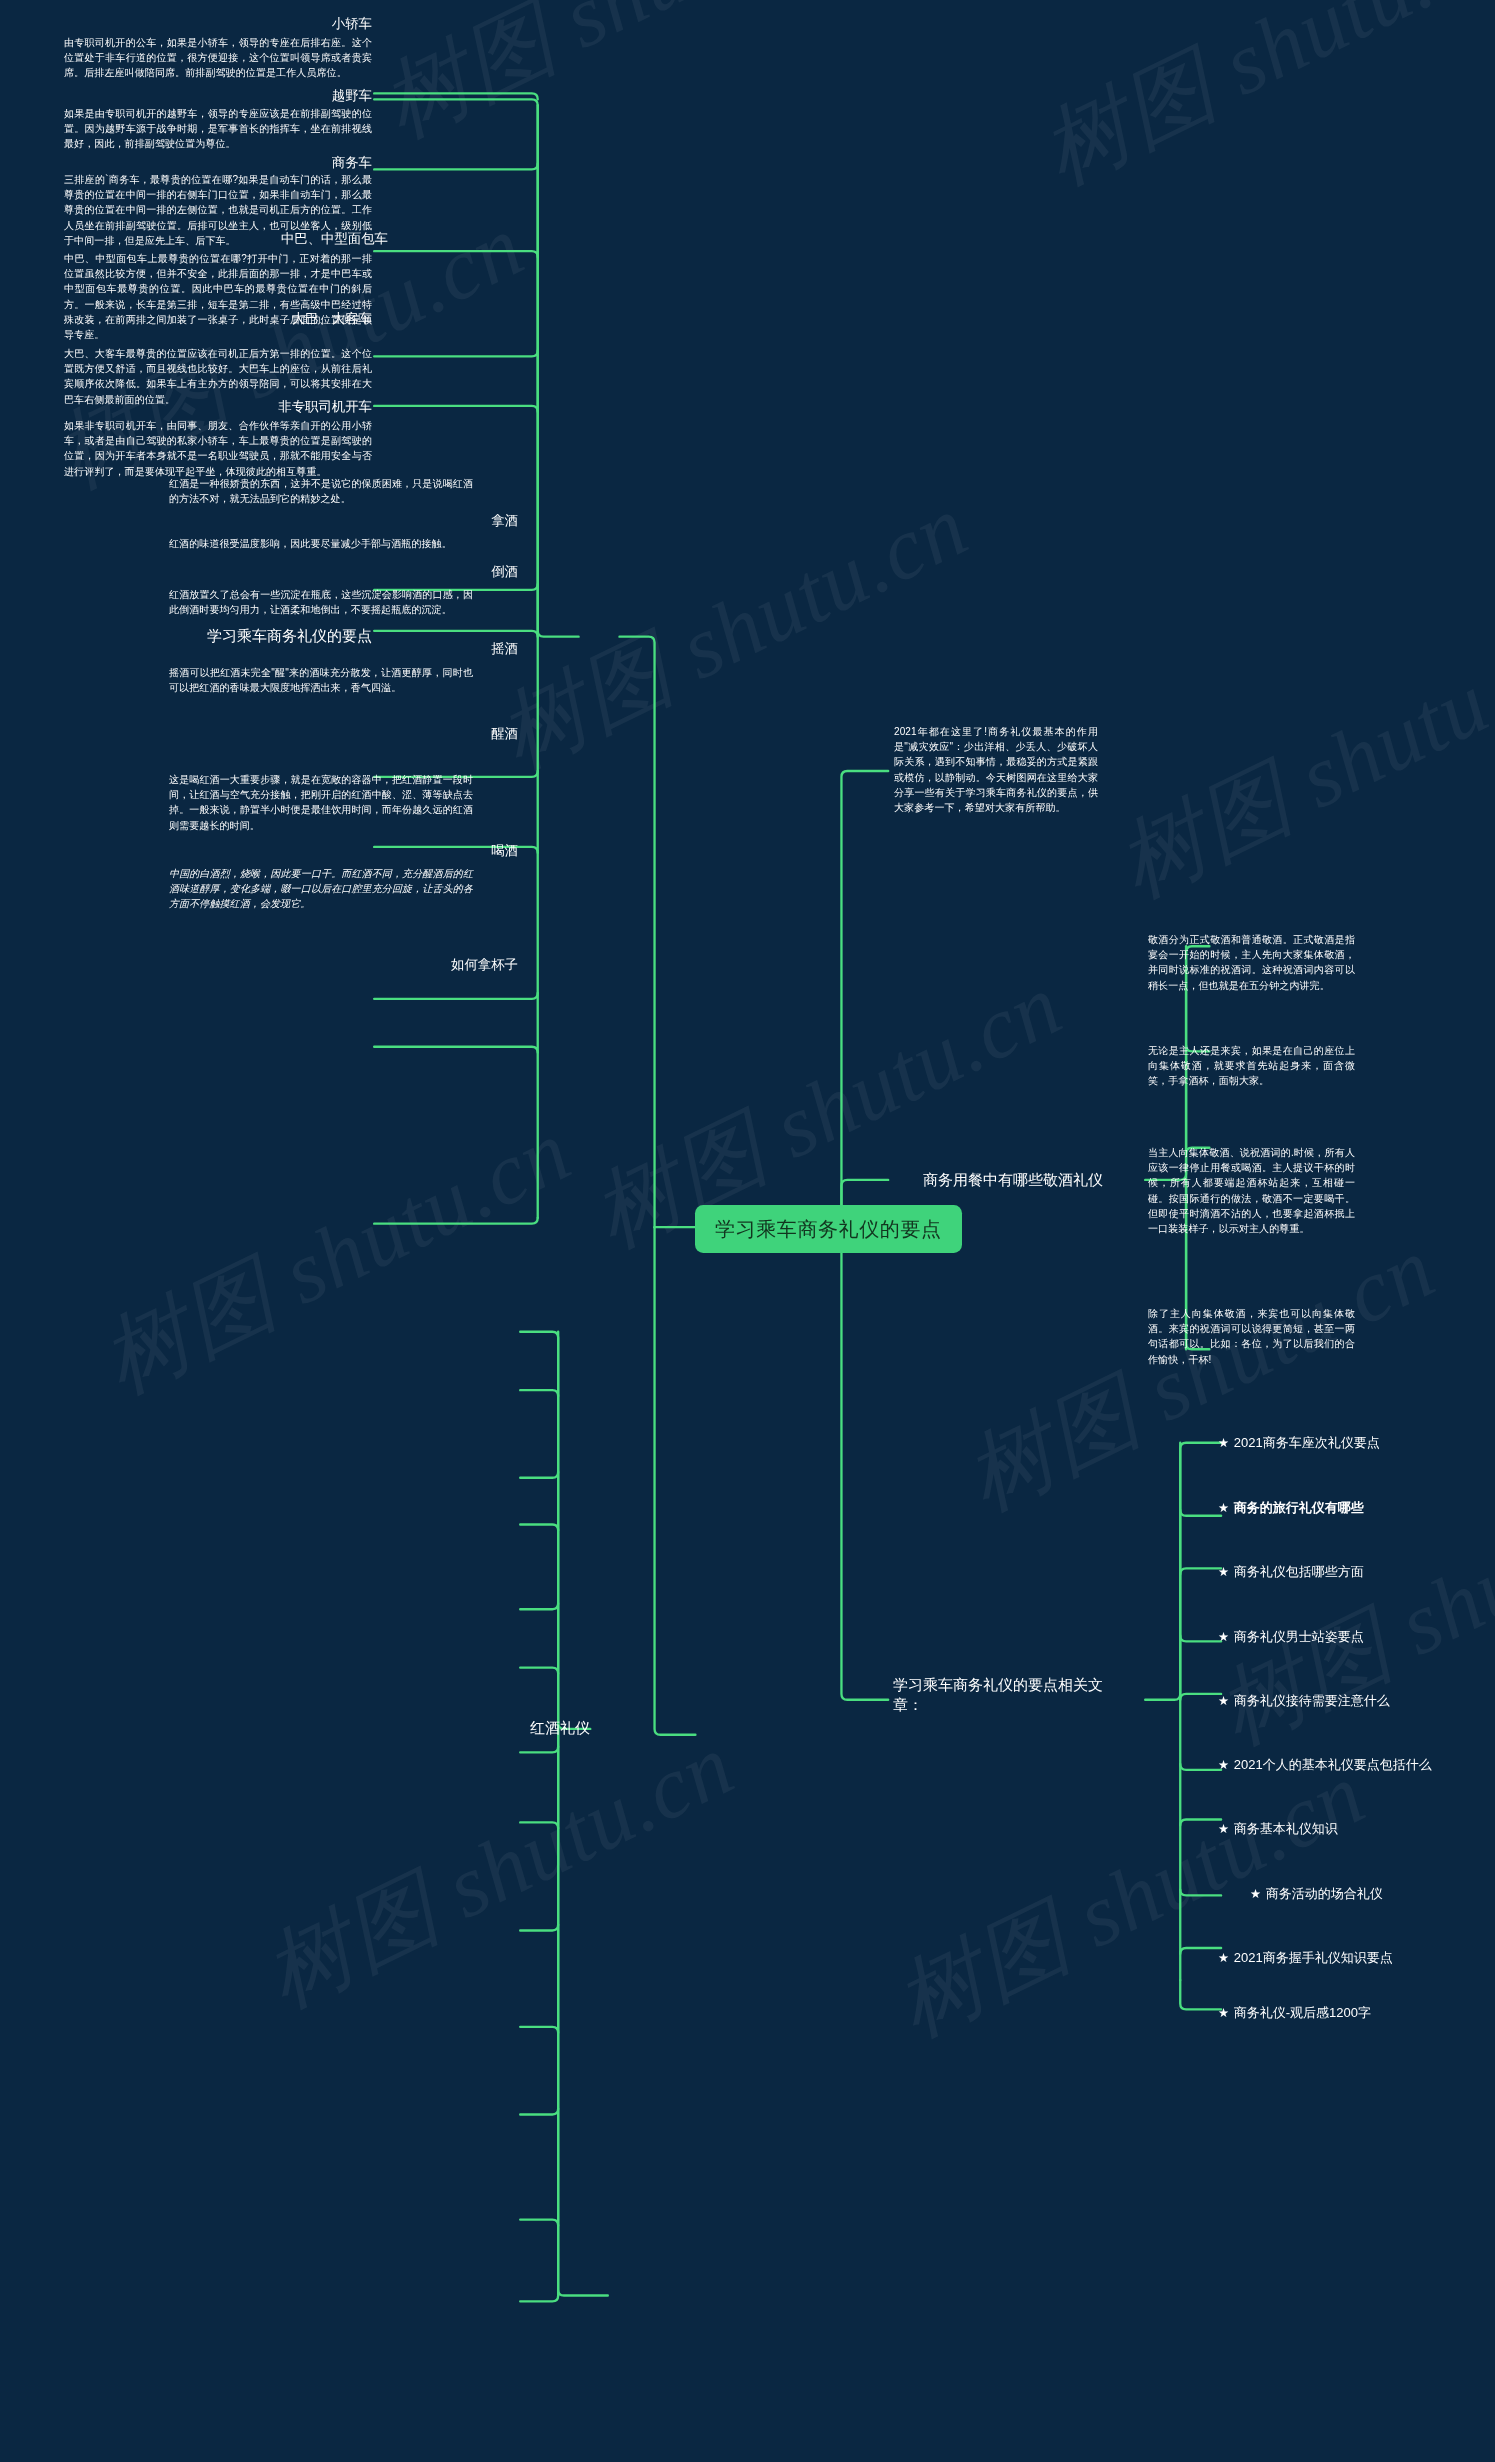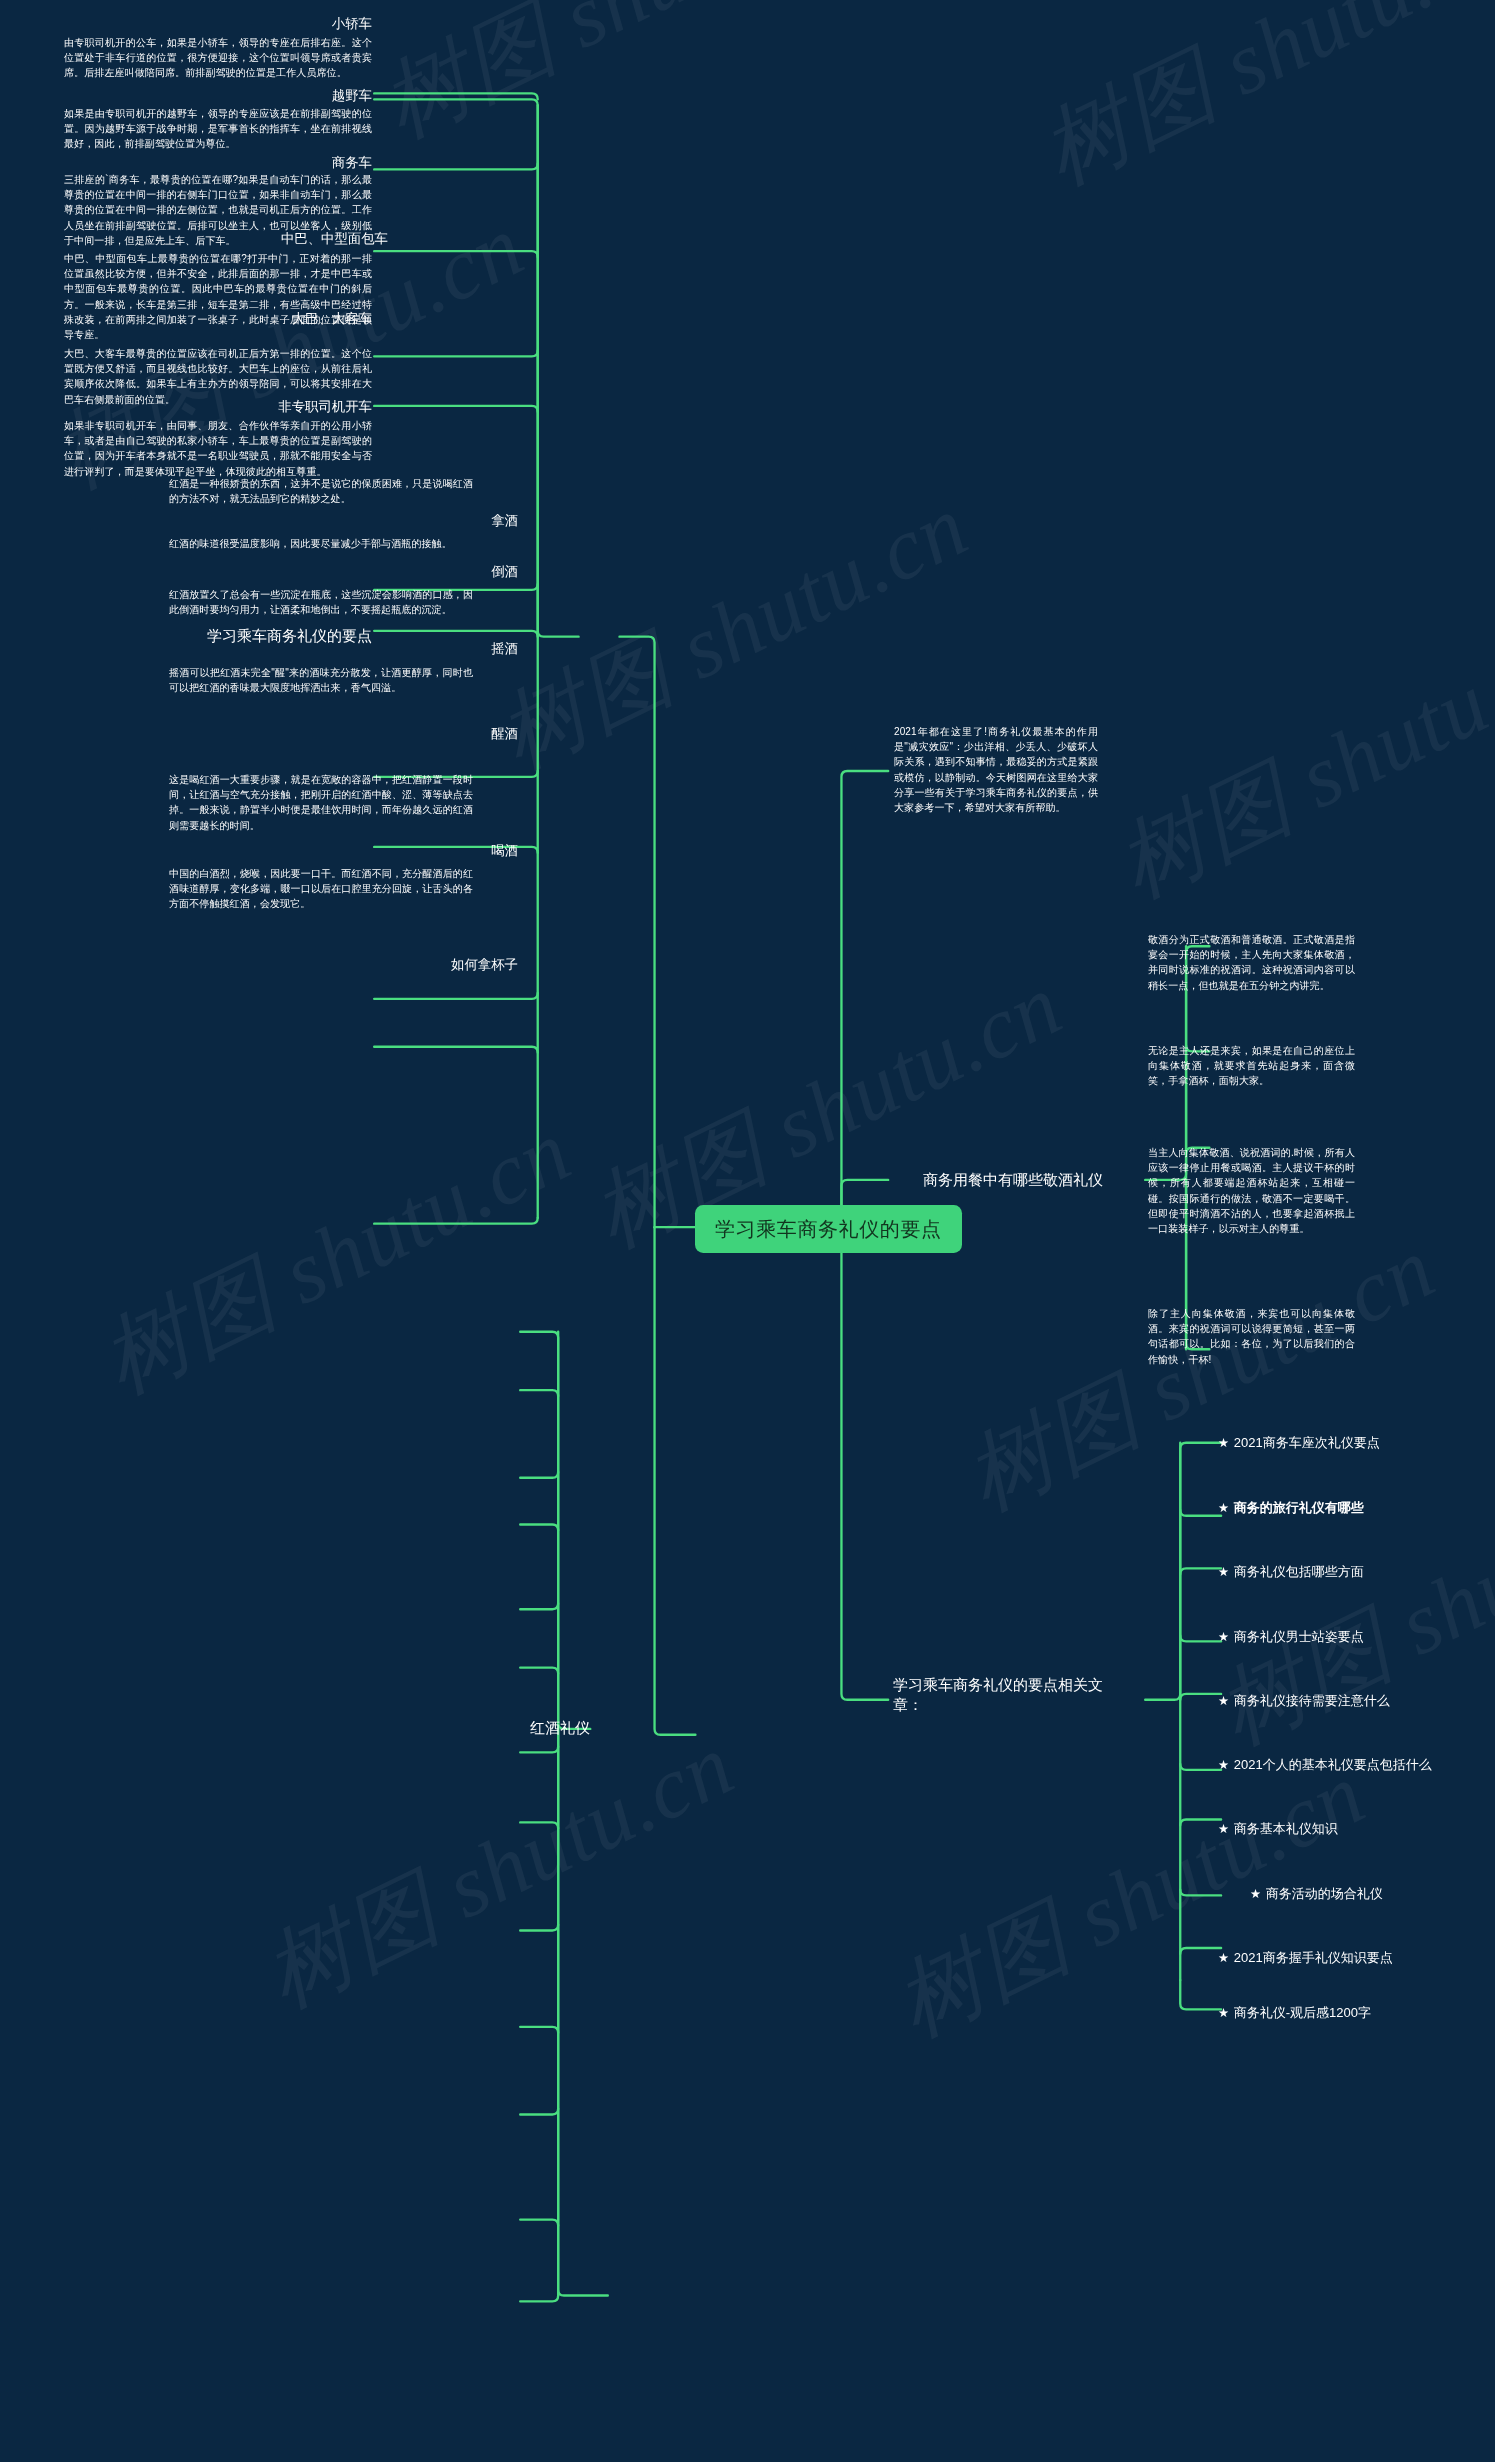--- a/index.html
+++ b/index.html
@@ -189,21 +189,21 @@
   <div class="blabel right" style="left:518px;top:564px;transform:translateX(-100%);">倒酒</div>
   <div class="para" style="left:169px;top:587px;width:304px;">红酒放置久了总会有一些沉淀在瓶底，这些沉淀会影响酒的口感，因此倒酒时要均匀用力，让酒柔和地倒出，不要摇起瓶底的沉淀。</div>
 
   <div class="blabel right" style="left:518px;top:641px;transform:translateX(-100%);">摇酒</div>
   <div class="para" style="left:169px;top:665px;width:304px;">摇酒可以把红酒未完全"醒"来的酒味充分散发，让酒更醇厚，同时也可以把红酒的香味最大限度地挥洒出来，香气四溢。</div>
 
   <div class="blabel right" style="left:518px;top:726px;transform:translateX(-100%);">醒酒</div>
   <div class="para" style="left:169px;top:772px;width:304px;">这是喝红酒一大重要步骤，就是在宽敞的容器中，把红酒静置一段时间，让红酒与空气充分接触，把刚开启的红酒中酸、涩、薄等缺点去掉。一般来说，静置半小时便是最佳饮用时间，而年份越久远的红酒则需要越长的时间。</div>
 
   <div class="blabel right" style="left:518px;top:843px;transform:translateX(-100%);">喝酒</div>
-  <div class="para" style="left:169px;top:866px;width:304px;">中国的白酒烈，烧喉，因此要一口干。而红酒不同，充分醒酒后的红酒味道醇厚，变化多端，啜一口以后在口腔里充分回旋，让舌头的各方面不停触摸红酒，会发现它。</div>
+  <div class="para" style="left:169px;top:866px;width:304px;font-style:italic;">中国的白酒烈，烧喉，因此要一口干。而红酒不同，充分醒酒后的红酒味道醇厚，变化多端，啜一口以后在口腔里充分回旋，让舌头的各方面不停触摸红酒，会发现它。</div>
 
   <div class="blabel right" style="left:518px;top:957px;transform:translateX(-100%);">如何拿杯子</div>
 
   <div class="para r" style="left:894px;top:724px;width:204px;">2021年都在这里了!商务礼仪最基本的作用是"减灾效应"：少出洋相、少丢人、少破坏人际关系，遇到不知事情，最稳妥的方式是紧跟或模仿，以静制动。今天树图网在这里给大家分享一些有关于学习乘车商务礼仪的要点，供大家参考一下，希望对大家有所帮助。</div>
 
   <div class="mlabel" style="left:911px;top:1171px;margin-left:12px;">商务用餐中有哪些敬酒礼仪</div>
 
   <div class="para r" style="left:1148px;top:932px;width:207px;">敬酒分为正式敬酒和普通敬酒。正式敬酒是指宴会一开始的时候，主人先向大家集体敬酒，并同时说标准的祝酒词。这种祝酒词内容可以稍长一点，但也就是在五分钟之内讲完。</div>
   <div class="para r" style="left:1148px;top:1043px;width:207px;">无论是主人还是来宾，如果是在自己的座位上向集体敬酒，就要求首先站起身来，面含微笑，手拿酒杯，面朝大家。</div>
   <div class="para r" style="left:1148px;top:1145px;width:207px;">当主人向集体敬酒、说祝酒词的.时候，所有人应该一律停止用餐或喝酒。主人提议干杯的时候，所有人都要端起酒杯站起来，互相碰一碰。按国际通行的做法，敬酒不一定要喝干。但即使平时滴酒不沾的人，也要拿起酒杯抿上一口装装样子，以示对主人的尊重。</div>

